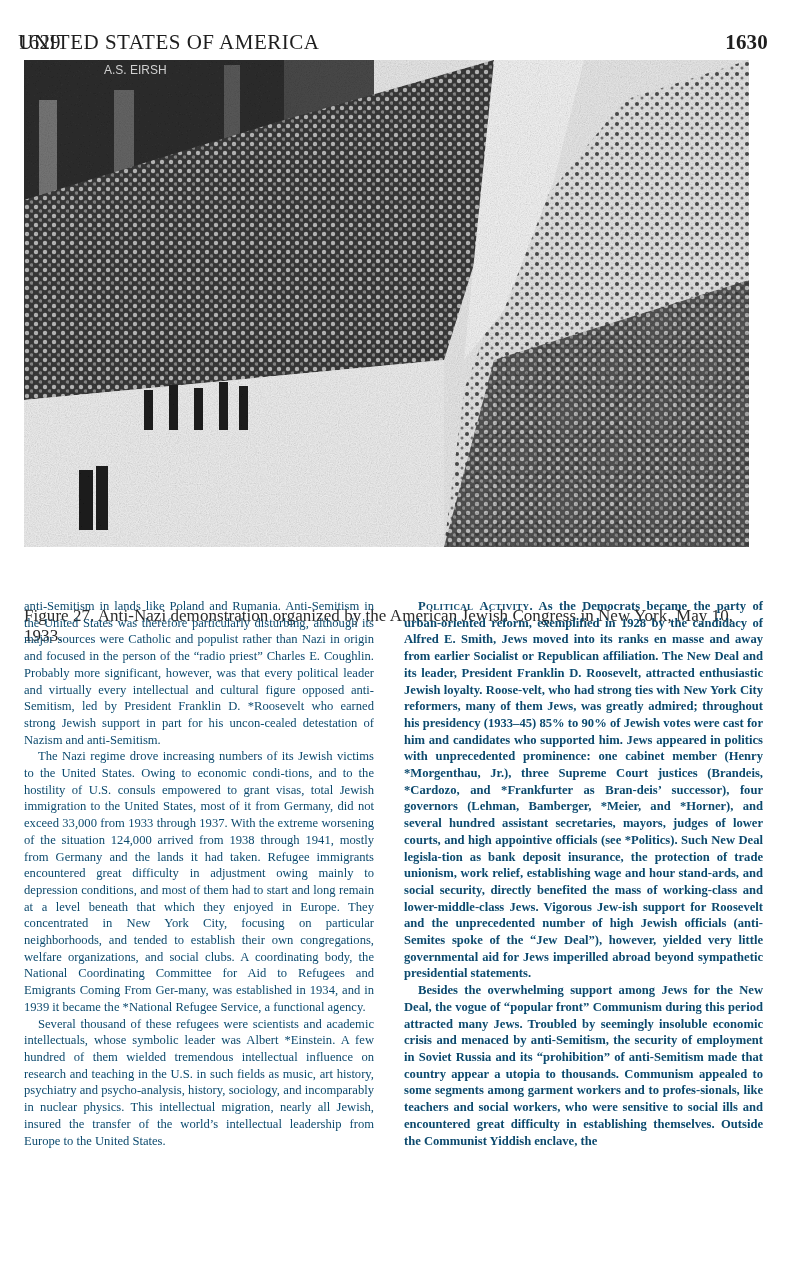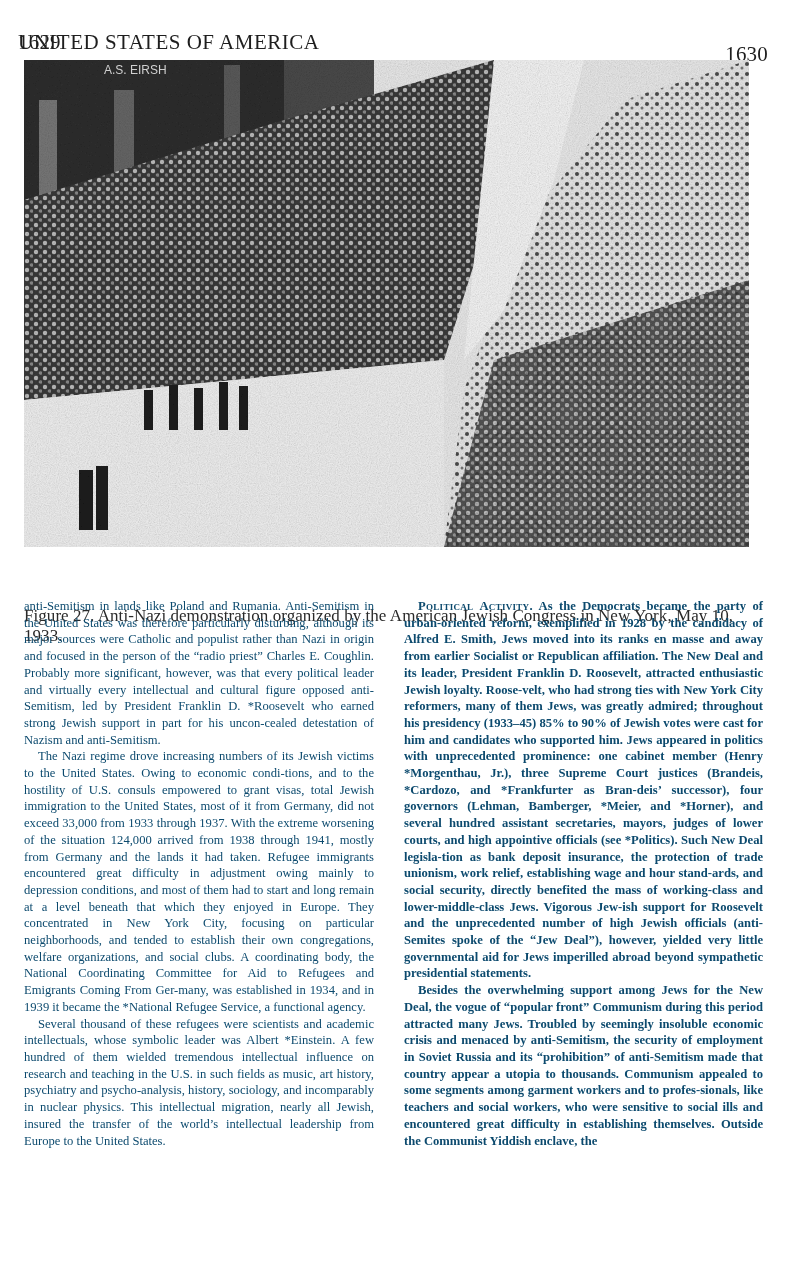--- a/index.html
+++ b/index.html
@@ -5,21 +5,21 @@
     html, body { margin: 0; padding: 0; background: #ffffff; }
     body {
       width: 786px; height: 1261px; position: relative; overflow: hidden;
       font-family: "Liberation Serif", "DejaVu Serif", serif; color: #1e1e1e;
     }
     .running-head {
       position: absolute; top: 30px; left: 18px; width: 750px; height: 22px;
       font-size: 21px; letter-spacing: 0.2px;
     }
     .running-head .pl { position: absolute; left: 0; top: 0; }
-    .running-head .pr { position: absolute; right: 0; top: 12px; }
+    .running-head .pr { position: absolute; right: 0; top: 0; font-weight: bold; }
     .running-head .title { position: absolute; left: 0; right: 0; top: 0; text-align: left; letter-spacing: 0.5px; }
 
     .photo {
       position: absolute; left: 24px; top: 60px; width: 725px; height: 487px;
       overflow: hidden; background: #cfcfcf;
     }
     .photo svg { display: block; width: 100%; height: 100%; }
 
     .caption {
       position: absolute; left: 24px; top: 563px; width: 740px;

